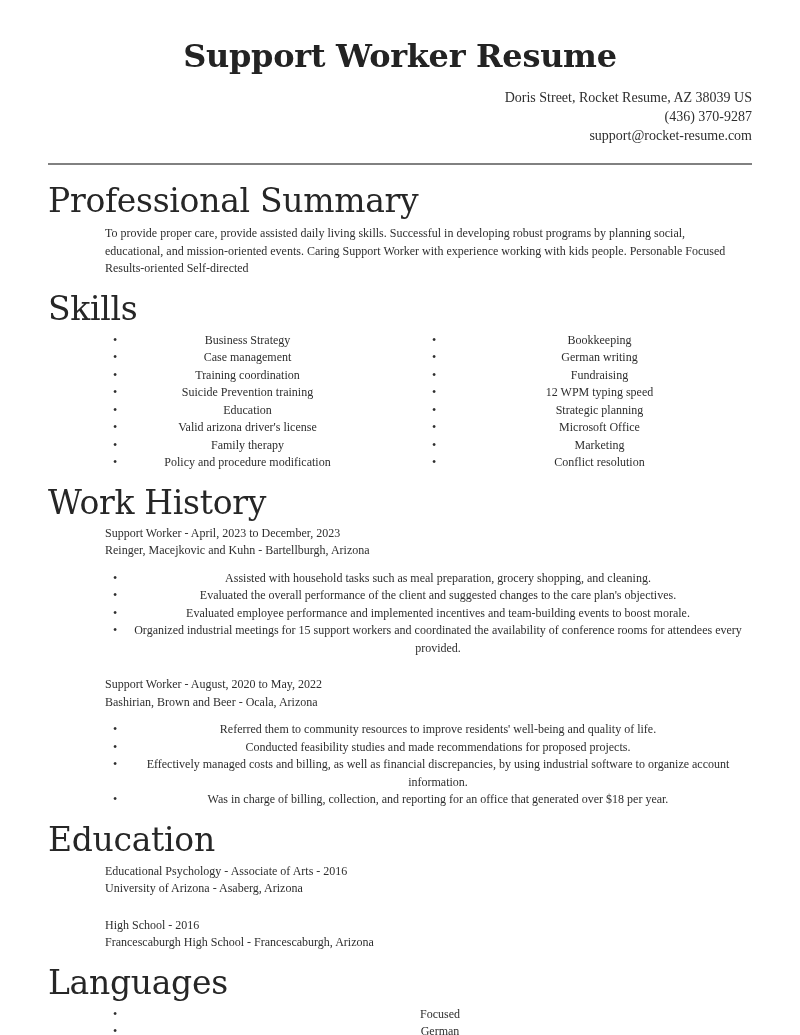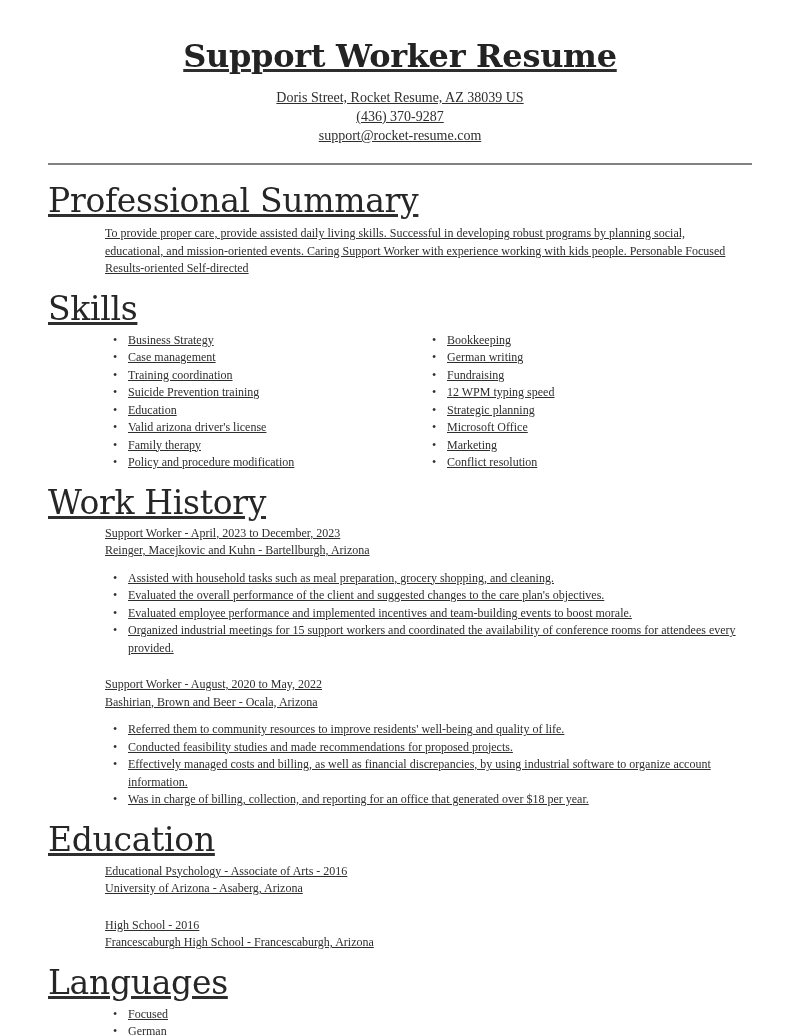--- a/index.html
+++ b/index.html
@@ -13,36 +13,35 @@
     overflow: hidden;
     font-family: "Liberation Serif", serif;
     color: #2e2e2e;
   }
   .page {
     box-sizing: border-box;
     width: 800px;
     height: 1035px;
     padding: 34px 48px 0 48px;
     background: #ffffff;
-    text-decoration: underline;
   }
   
   .resume-title {
     margin: 0;
     font-family: "DejaVu Serif", serif;
     font-size: 32px;
     font-weight: 600;
     line-height: 44px;
     letter-spacing: -0.3px;
     text-align: center;
     color: #232323;
   }
   .contact {
     margin-top: 10px;
-    text-align: center;
+    text-align: right;
     font-size: 14px;
     line-height: 19px;
     color: #2e2e2e;
   }
   .header-divider {
     border: none;
     border-top: 2px solid #818181;
     margin: 18px 0 0 0;
   }
   
@@ -67,20 +66,21 @@
   }
   
   ul.dot-list {
     list-style: none;
     margin: 0 0 0 65px;
     padding: 0;
   }
   ul.dot-list li {
     position: relative;
     padding-left: 15px;
+    text-align: center;
   }
   ul.dot-list li::before {
     content: "\2022";
     position: absolute;
     left: 0;
     top: 0;
   }
   .skills-cols {
     display: flex;
     margin-top: 8px;

